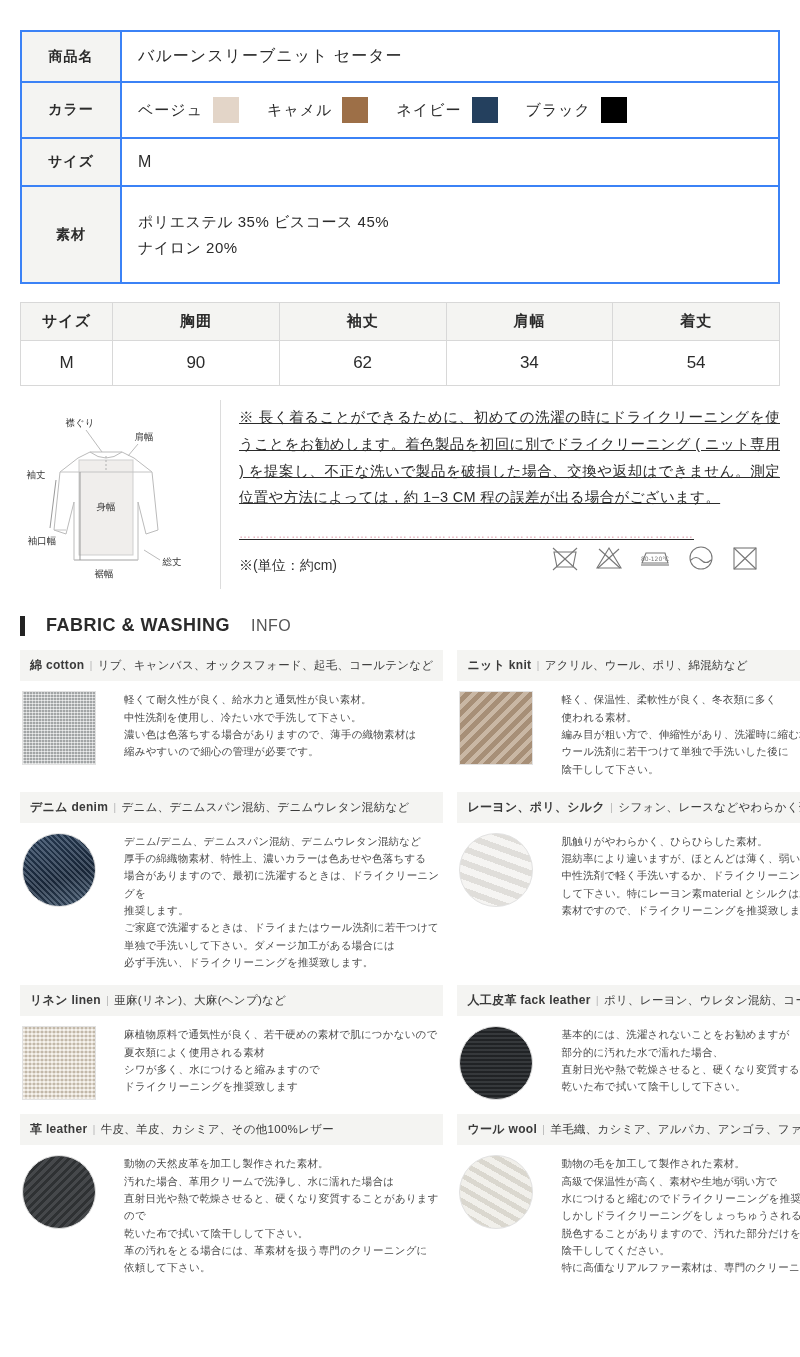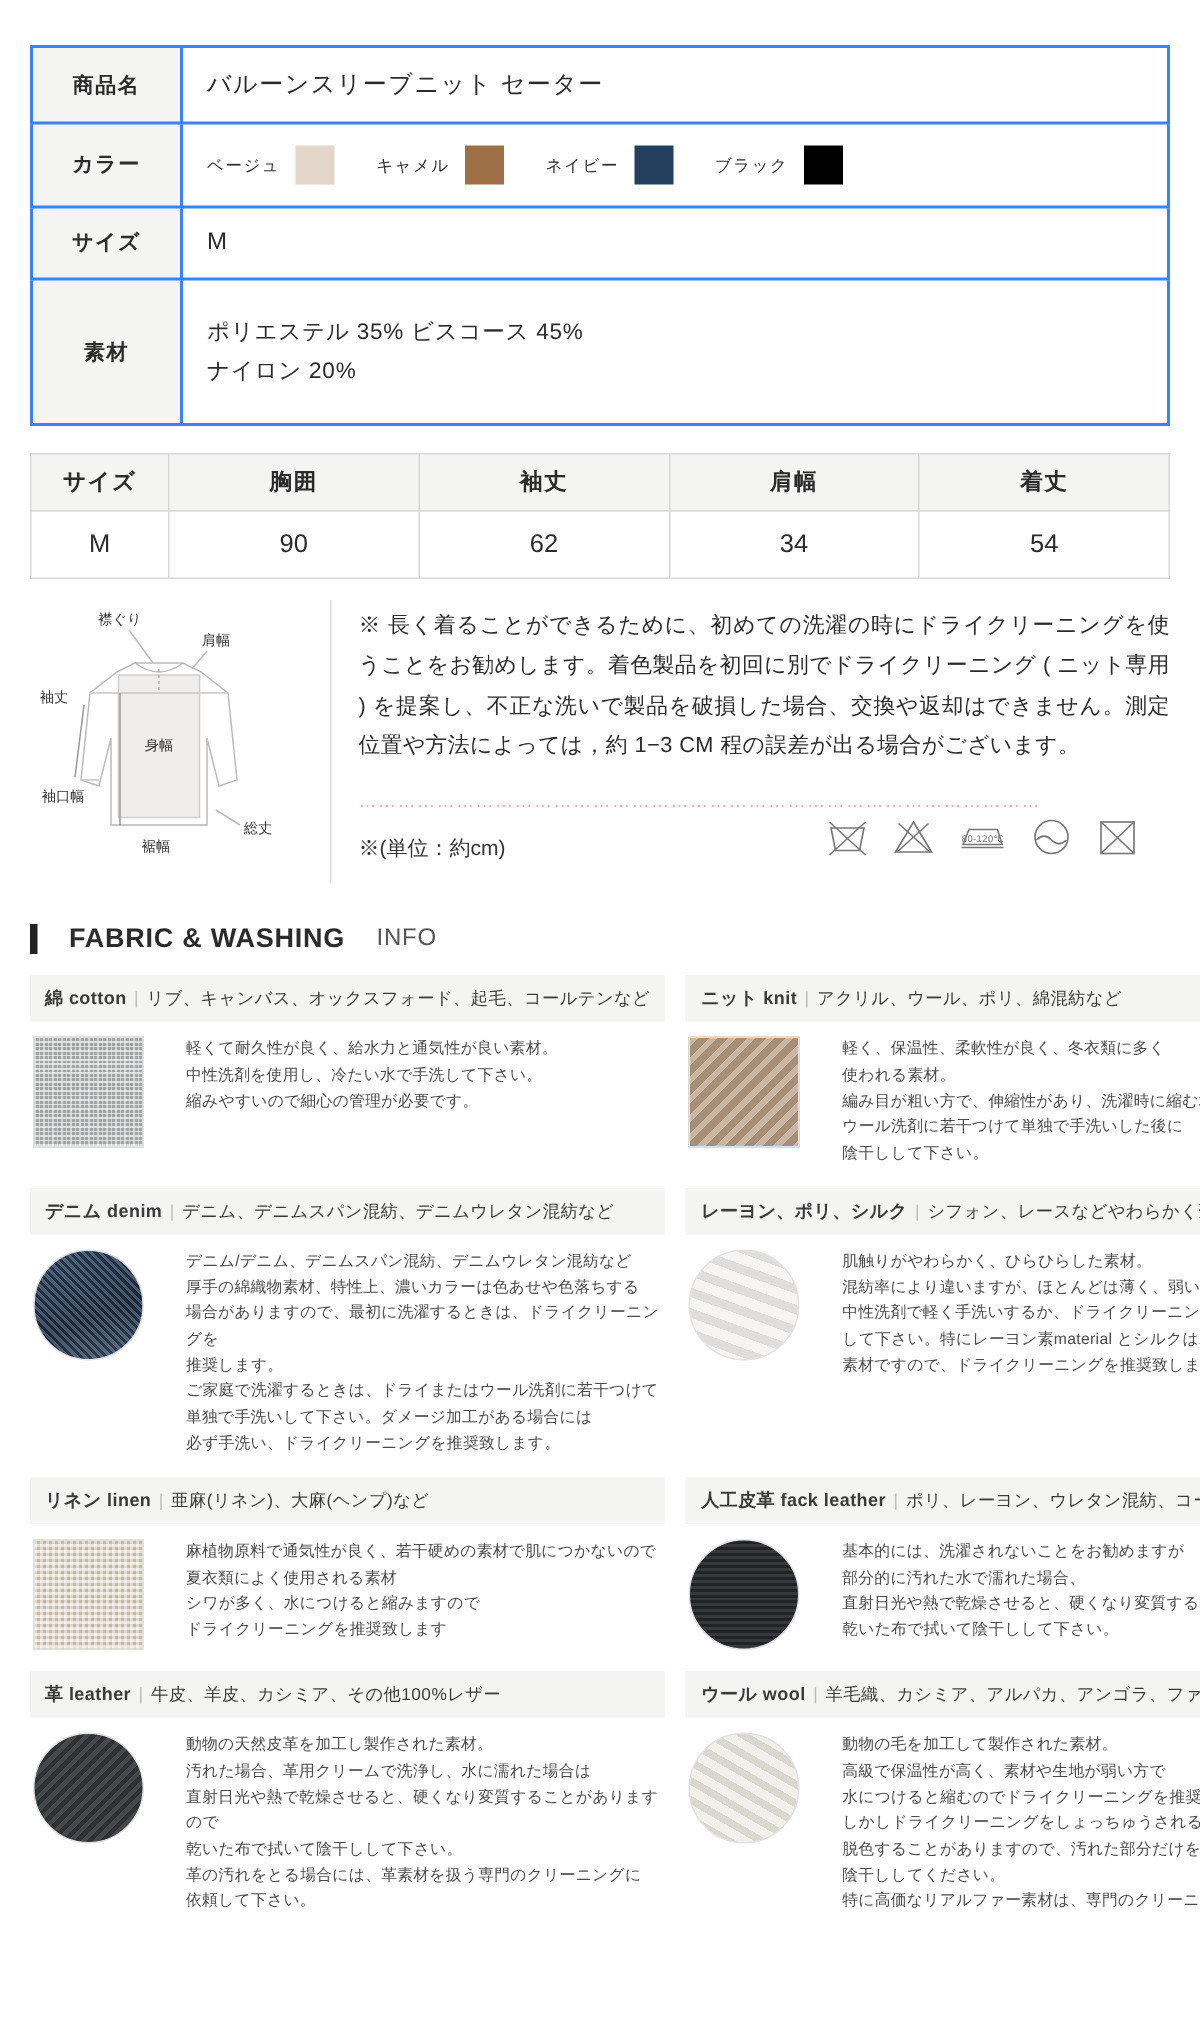--- a/index.html
+++ b/index.html
@@ -34,21 +34,21 @@
     width: 100px;
     background: #f4f4f2;
     font-weight: bold;
     font-size: 14px;
     letter-spacing: 1px;
     text-align: center;
     padding: 14px 6px;
   }
   .colorline { display: flex; align-items: center; gap: 0; flex-wrap: wrap; }
   .coloritem { display: flex; align-items: center; margin-right: 28px; }
-  .coloritem .nm { font-size: 11px; letter-spacing: 1px; }
+  .coloritem .nm { font-size: 15px; letter-spacing: 1px; }
   .swatch {
     width: 26px; height: 26px; margin-left: 10px;
     display: inline-block;
   }
   .material-line { font-size: 15px; line-height: 1.7; letter-spacing: .5px; }
 
   
   table.sizechart {
     width: 760px;
     border-collapse: collapse;
@@ -65,21 +65,21 @@
     background: #f4f4f2;
     font-weight: bold;
     letter-spacing: 1px;
   }
   table.sizechart td { font-size: 17px; padding: 12px 4px; }
   table.sizechart col.c0 { width: 92px; }
 
   
   .mid {
     width: 760px; margin: 14px auto 0 auto;
-    display: flex; align-items: flex-start;
+    display: flex; align-items: flex-end; text-decoration: underline;
   }
   .illus { width: 200px; flex: 0 0 200px; position: relative; }
   .note {
     flex: 1; padding-left: 6px;
     border-left: 1px solid #dcdcdc;
     padding-top: 4px;
   }
   .note .txt {
     font-size: 14.5px;
     line-height: 1.85;
@@ -359,20 +359,21 @@
 
     <div class="cell">
       <div class="hd">
         <b>綿 cotton</b><span class="sep">|</span><span>リブ、キャンバス、オックスフォード、起毛、コールテンなど</span>
       </div>
       <div class="bd">
         <div class="swatchimg sw-cotton"></div>
         <div class="desc">
           <div>軽くて耐久性が良く、給水力と通気性が良い素材。</div>
           <div>中性洗剤を使用し、冷たい水で手洗して下さい。</div>
+          <div>濃い色は色落ちする場合がありますので、薄手の織物素材は</div>
           <div>縮みやすいので細心の管理が必要です。</div>
         </div>
       </div>
     </div>
 
     <div class="cell">
       <div class="hd">
         <b>ニット knit</b><span class="sep">|</span><span>アクリル、ウール、ポリ、綿混紡など</span>
       </div>
       <div class="bd">

